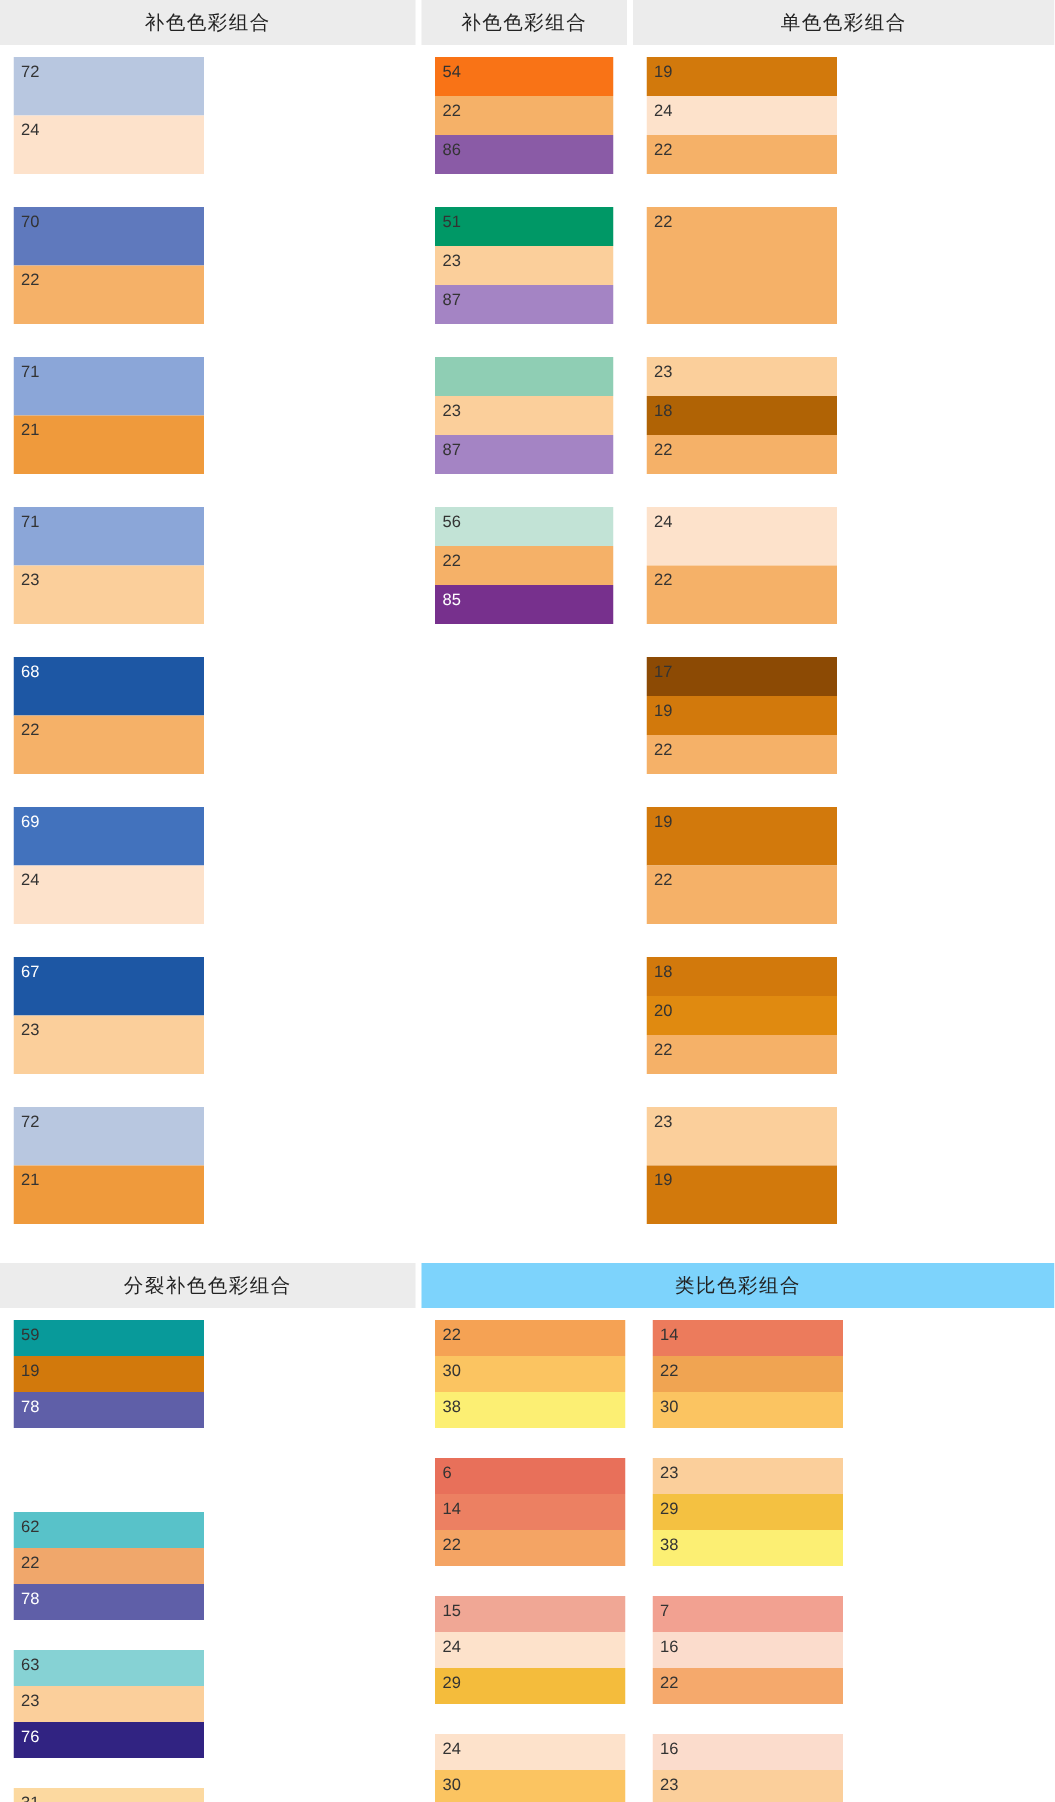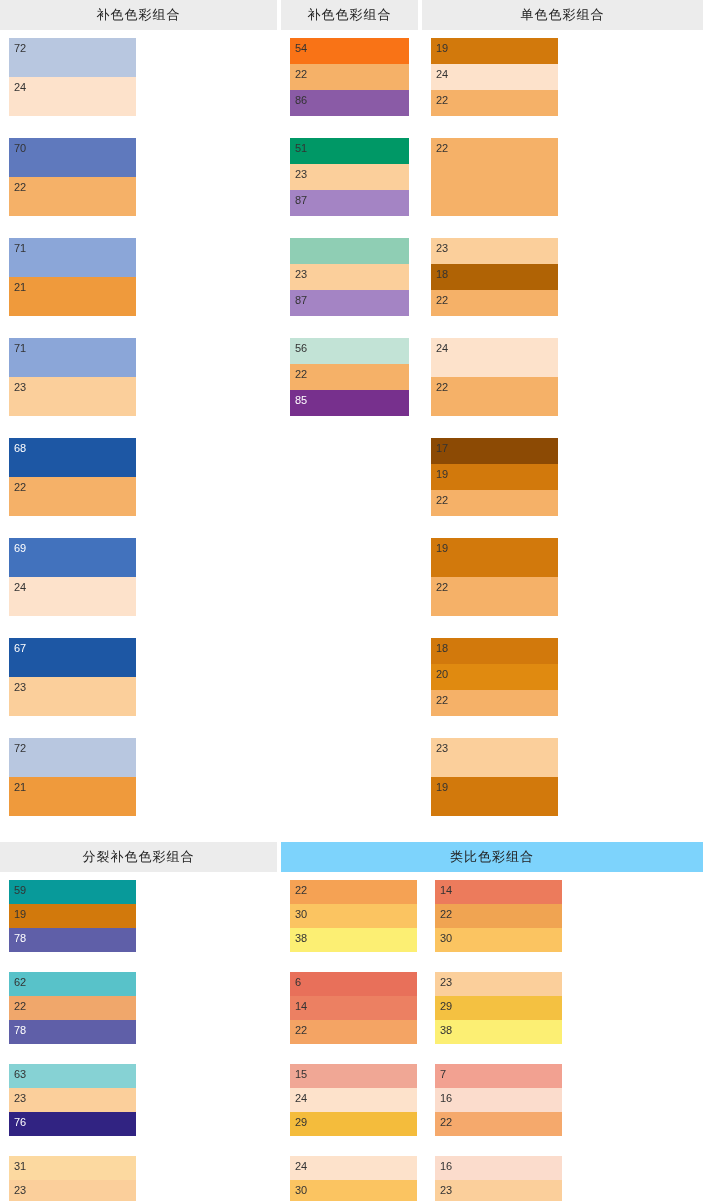--- a/index.html
+++ b/index.html
@@ -169,21 +169,21 @@
     </div>
     <div class="band band-mid">
       <div class="section" style="width: 277px;">
         <div class="section-header" style="width: 277px; background: rgb(236, 236, 236);">分裂补色色彩组合</div>
         <div class="grid" style="width: 277px;">
           <div class="card" style="width: 127px;">
             <div class="swatch" style="background: rgb(8, 154, 154); height: 24px;"><span style="color: rgb(51, 51, 51);">59</span></div>
             <div class="swatch" style="background: rgb(210, 121, 12); height: 24px;"><span style="color: rgb(51, 51, 51);">19</span></div>
             <div class="swatch" style="background: rgb(95, 95, 168); height: 24px;"><span style="color: rgb(255, 255, 255);">78</span></div>
           </div>
-          <div class="card" style="width: 127px;">
+          <div class="card" style="width: 127px; margin-top: 36px;">
             <div class="swatch" style="background: rgb(88, 194, 201); height: 24px;"><span style="color: rgb(51, 51, 51);">62</span></div>
             <div class="swatch" style="background: rgb(240, 167, 107); height: 24px;"><span style="color: rgb(51, 51, 51);">22</span></div>
             <div class="swatch" style="background: rgb(95, 95, 168); height: 24px;"><span style="color: rgb(255, 255, 255);">78</span></div>
           </div>
           <div class="card" style="width: 127px;">
             <div class="swatch" style="background: rgb(134, 210, 212); height: 24px;"><span style="color: rgb(51, 51, 51);">63</span></div>
             <div class="swatch" style="background: rgb(251, 207, 155); height: 24px;"><span style="color: rgb(51, 51, 51);">23</span></div>
             <div class="swatch" style="background: rgb(49, 35, 130); height: 24px;"><span style="color: rgb(255, 255, 255);">76</span></div>
           </div>
           <div class="card" style="width: 127px;">

